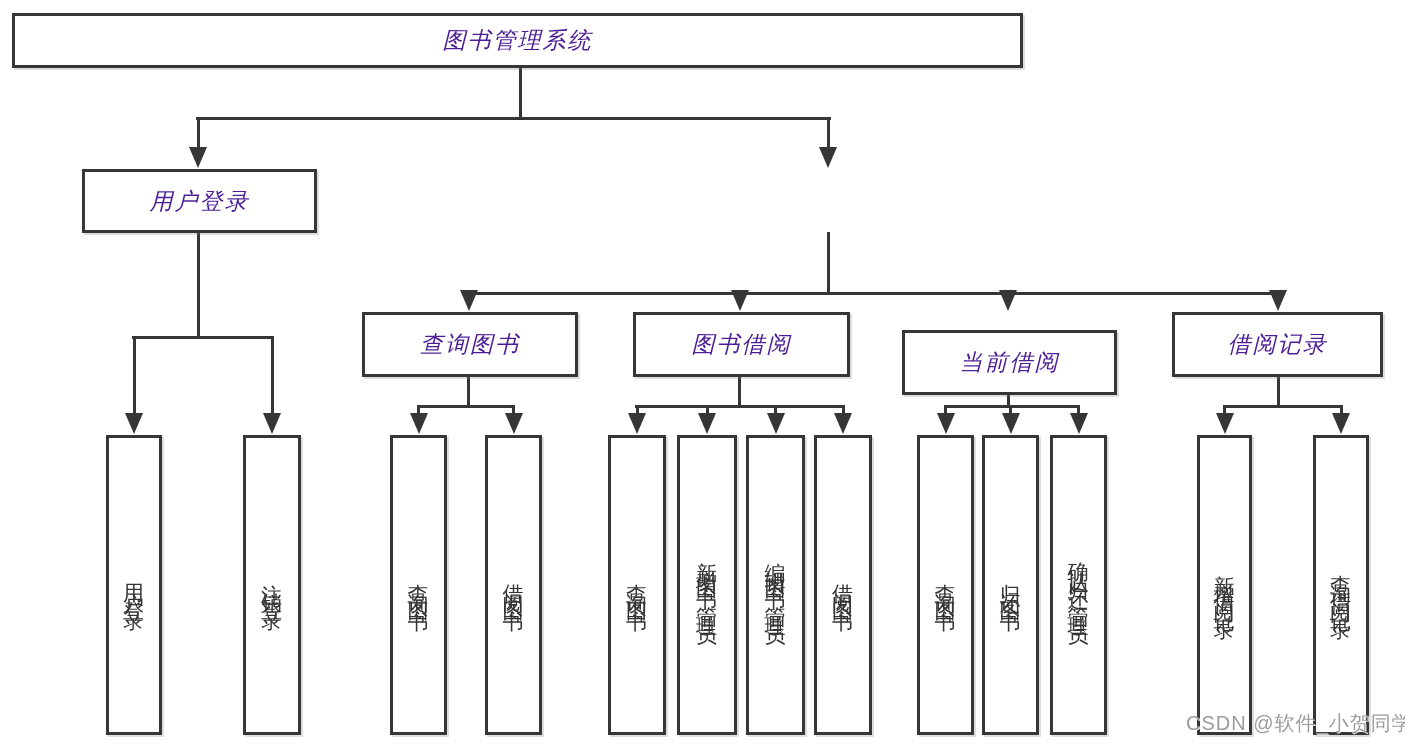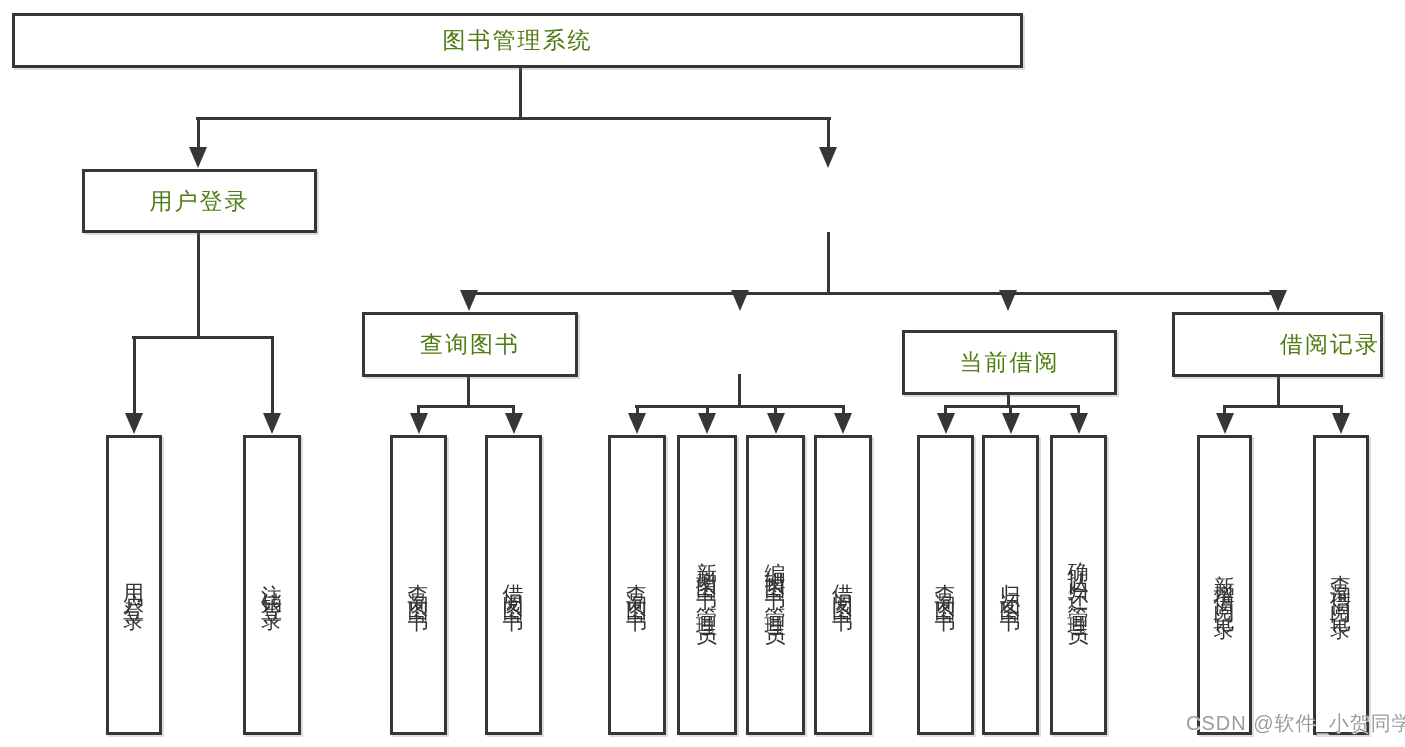--- a/index.html
+++ b/index.html
@@ -20,22 +20,23 @@
     background: #ffffff;
     display: flex;
     align-items: center;
     justify-content: center;
     box-shadow: 2px 2px 0 rgba(120,120,120,0.25);
     z-index: 2;
   }
   .hbox span {
     font-size: 23px;
     letter-spacing: 2px;
-    color: #4d7c0f;
+    color: #4c1d95;
     white-space: nowrap;
+    font-style: italic;
   }
   
   .vbox {
     position: absolute;
     top: 435px;
     height: 300px;
     box-sizing: border-box;
     border: 3px solid #363636;
     background: #ffffff;
     display: flex;
@@ -83,24 +84,27 @@
     <span>图书管理系统</span>
   </div>
 
   <div class="hbox" style="left:82px; top:169px; width:235px; height:64px;">
     <span>用户登录</span>
   </div>
 
   <div class="hbox" style="left:362px; top:312px; width:216px; height:65px;">
     <span>查询图书</span>
   </div>
+  <div class="hbox" style="left:633px; top:312px; width:217px; height:65px;">
+    <span>图书借阅</span>
+  </div>
   <div class="hbox" style="left:902px; top:330px; width:215px; height:65px;">
     <span>当前借阅</span>
   </div>
-  <div class="hbox" style="left:1172px; top:312px; width:211px; height:65px;justify-content:flex-end;">
+  <div class="hbox" style="left:1172px; top:312px; width:211px; height:65px;">
     <span>借阅记录</span>
   </div>
 
   <div class="vbox" style="left:106px; width:56px;">
     <span>用户登录</span>
   </div>
   <div class="vbox" style="left:243px; width:58px;">
     <span>注销登录</span>
   </div>
 

